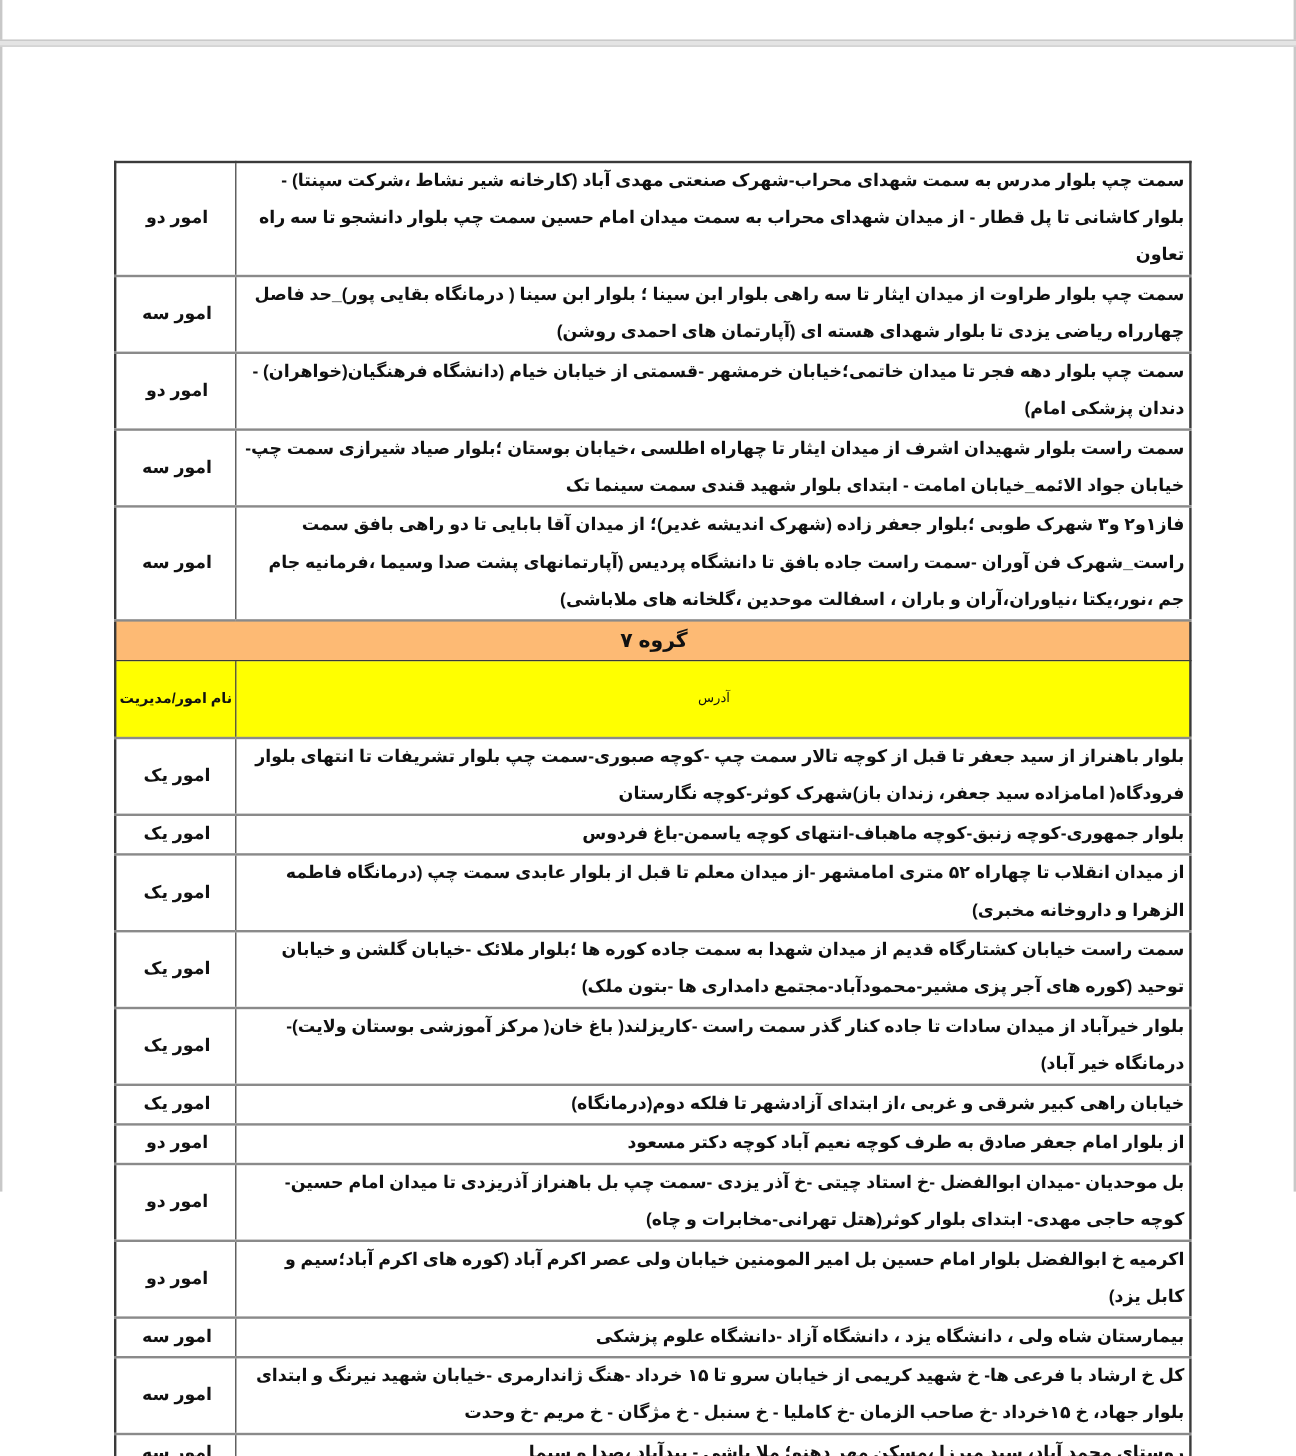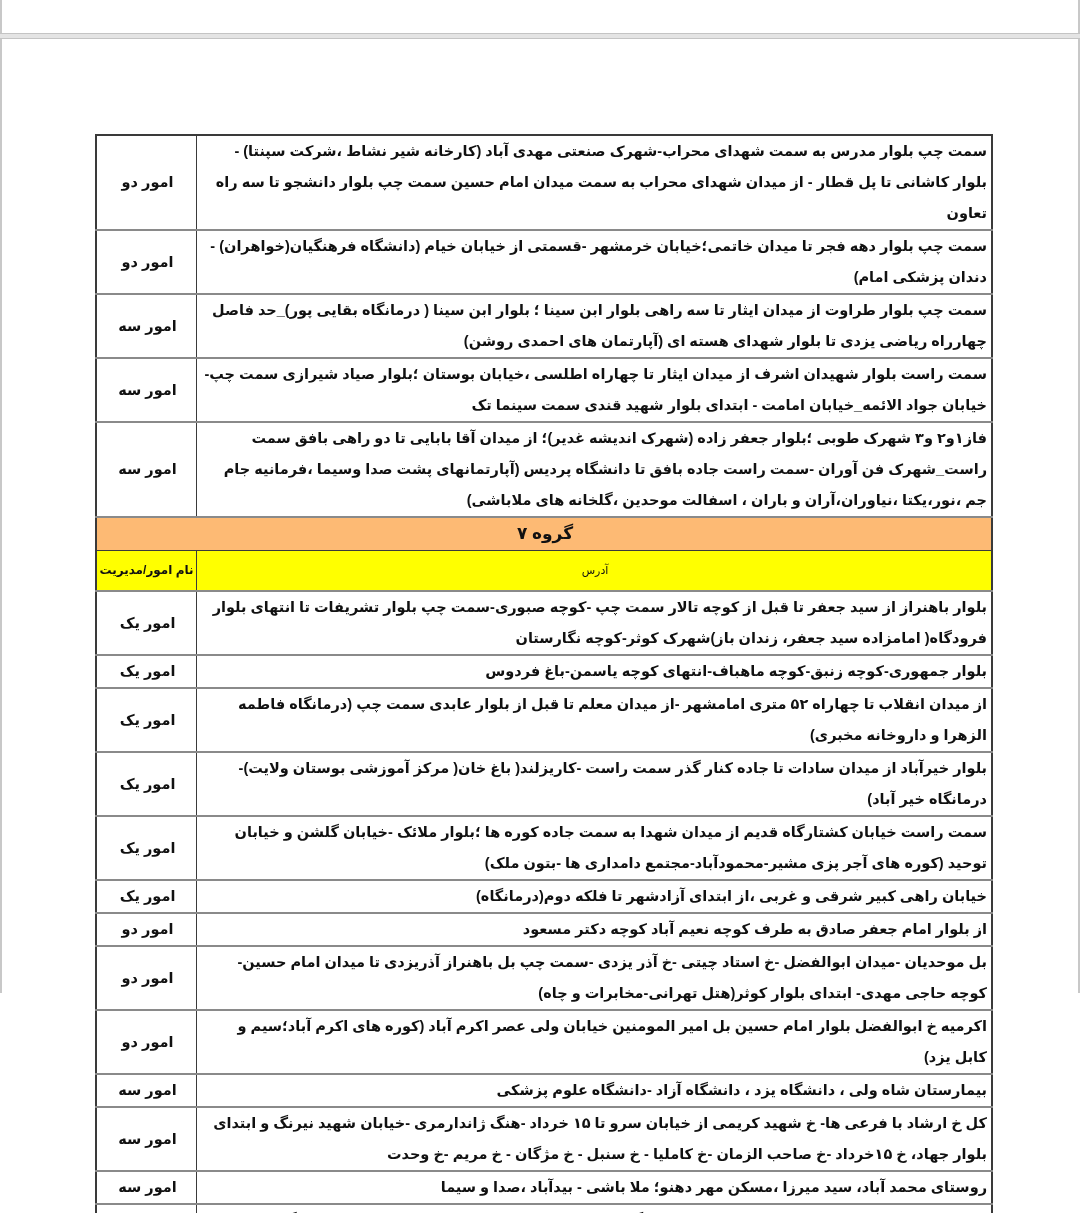--- a/index.html
+++ b/index.html
@@ -81,43 +81,43 @@
     font-weight: bold;
   }
   tr.col-head td.addr-head {
     text-align: center;
     font-weight: normal;
     font-size: 11px;
   }
   tr.col-head td.unit-head {
     text-align: center;
     font-size: 12px;
-    padding: 4px 2px;
+    padding: 16px 2px;
   }
 </style>
 </head>
 <body>
 
 <div class="top-strip"></div>
 <div class="strip-sep"></div>
 
 <div class="page">
   <table class="sched">
     <tbody>
       <tr>
         <td class="addr">سمت چپ بلوار مدرس به سمت شهدای محراب-شهرک صنعتی مهدی آباد (کارخانه شیر نشاط ،شرکت سپنتا) - بلوار کاشانی تا پل قطار - از میدان شهدای محراب به سمت میدان امام حسین سمت چپ بلوار دانشجو تا سه راه تعاون</td>
         <td class="unit">امور دو</td>
       </tr>
       <tr>
+        <td class="addr">سمت چپ بلوار طراوت از میدان ایثار تا سه راهی بلوار ابن سینا ؛ بلوار ابن سینا ( درمانگاه بقایی پور)_حد فاصل چهارراه ریاضی یزدی تا بلوار شهدای هسته ای (آپارتمان های احمدی روشن)</td>
+        <td class="unit">امور سه</td>
+      </tr>
+      <tr>
         <td class="addr">سمت چپ بلوار دهه فجر تا میدان خاتمی؛خیابان خرمشهر -قسمتی از خیابان خیام (دانشگاه فرهنگیان(خواهران) - دندان پزشکی امام)</td>
         <td class="unit">امور دو</td>
-      </tr>
-      <tr>
-        <td class="addr">سمت چپ بلوار طراوت از میدان ایثار تا سه راهی بلوار ابن سینا ؛ بلوار ابن سینا ( درمانگاه بقایی پور)_حد فاصل چهارراه ریاضی یزدی تا بلوار شهدای هسته ای (آپارتمان های احمدی روشن)</td>
-        <td class="unit">امور سه</td>
       </tr>
       <tr>
         <td class="addr">سمت راست بلوار شهیدان اشرف از میدان ایثار تا چهاراه اطلسی ،خیابان بوستان ؛بلوار صیاد شیرازی سمت چپ-خیابان جواد الائمه_خیابان امامت - ابتدای بلوار شهید قندی سمت سینما تک</td>
         <td class="unit">امور سه</td>
       </tr>
       <tr>
         <td class="addr">فاز۱و۲ و۳ شهرک طوبی ؛بلوار جعفر زاده (شهرک اندیشه غدیر)؛ از میدان آقا بابایی تا دو راهی بافق سمت راست_شهرک فن آوران -سمت راست جاده بافق تا دانشگاه پردیس (آپارتمانهای پشت صدا وسیما ،فرمانیه جام جم ،نور،یکتا ،نیاوران،آران و باران ، اسفالت موحدین ،گلخانه های ملاباشی)</td>
         <td class="unit">امور سه</td>
       </tr>
 
@@ -135,25 +135,25 @@
       </tr>
       <tr>
         <td class="addr">بلوار جمهوری-کوچه زنبق-کوچه ماهباف-انتهای کوچه یاسمن-باغ فردوس</td>
         <td class="unit">امور یک</td>
       </tr>
       <tr>
         <td class="addr">از میدان انقلاب تا چهاراه ۵۲ متری امامشهر -از میدان معلم تا قبل از بلوار عابدی  سمت چپ (درمانگاه فاطمه الزهرا و داروخانه مخبری)</td>
         <td class="unit">امور یک</td>
       </tr>
       <tr>
-        <td class="addr">بلوار خیرآباد از میدان سادات تا جاده کنار گذر سمت راست -کاریزلند( باغ خان( مرکز آموزشی بوستان ولایت)-درمانگاه خیر آباد)</td>
+        <td class="addr">سمت راست خیابان کشتارگاه قدیم از میدان شهدا به سمت جاده کوره ها ؛بلوار ملائک -خیابان گلشن و خیابان توحید (کوره های آجر پزی مشیر-محمودآباد-مجتمع دامداری ها -بتون ملک)</td>
         <td class="unit">امور یک</td>
       </tr>
       <tr>
-        <td class="addr">سمت راست خیابان کشتارگاه قدیم از میدان شهدا به سمت جاده کوره ها ؛بلوار ملائک -خیابان گلشن و خیابان توحید (کوره های آجر پزی مشیر-محمودآباد-مجتمع دامداری ها -بتون ملک)</td>
+        <td class="addr">بلوار خیرآباد از میدان سادات تا جاده کنار گذر سمت راست -کاریزلند( باغ خان( مرکز آموزشی بوستان ولایت)-درمانگاه خیر آباد)</td>
         <td class="unit">امور یک</td>
       </tr>
       <tr>
         <td class="addr">خیابان راهی کبیر شرقی و غربی ،از ابتدای آزادشهر تا فلکه دوم(درمانگاه)</td>
         <td class="unit">امور یک</td>
       </tr>
       <tr>
         <td class="addr">از بلوار امام جعفر صادق به طرف کوچه نعیم آباد کوچه دکتر مسعود</td>
         <td class="unit">امور دو</td>
       </tr>

